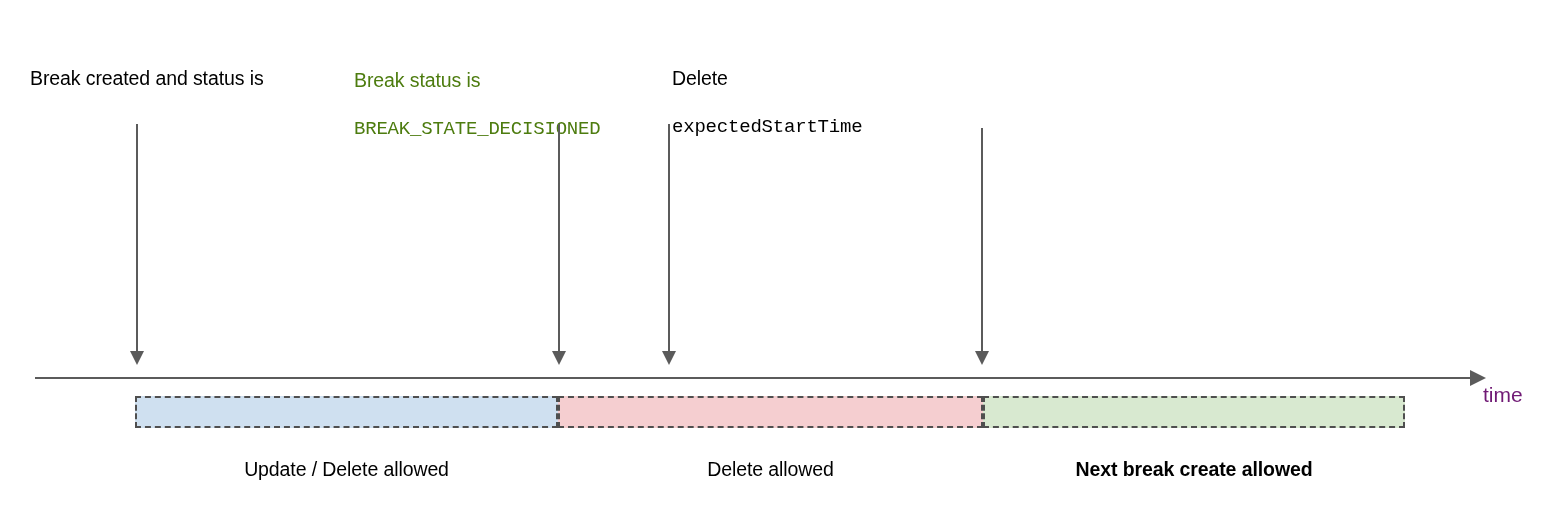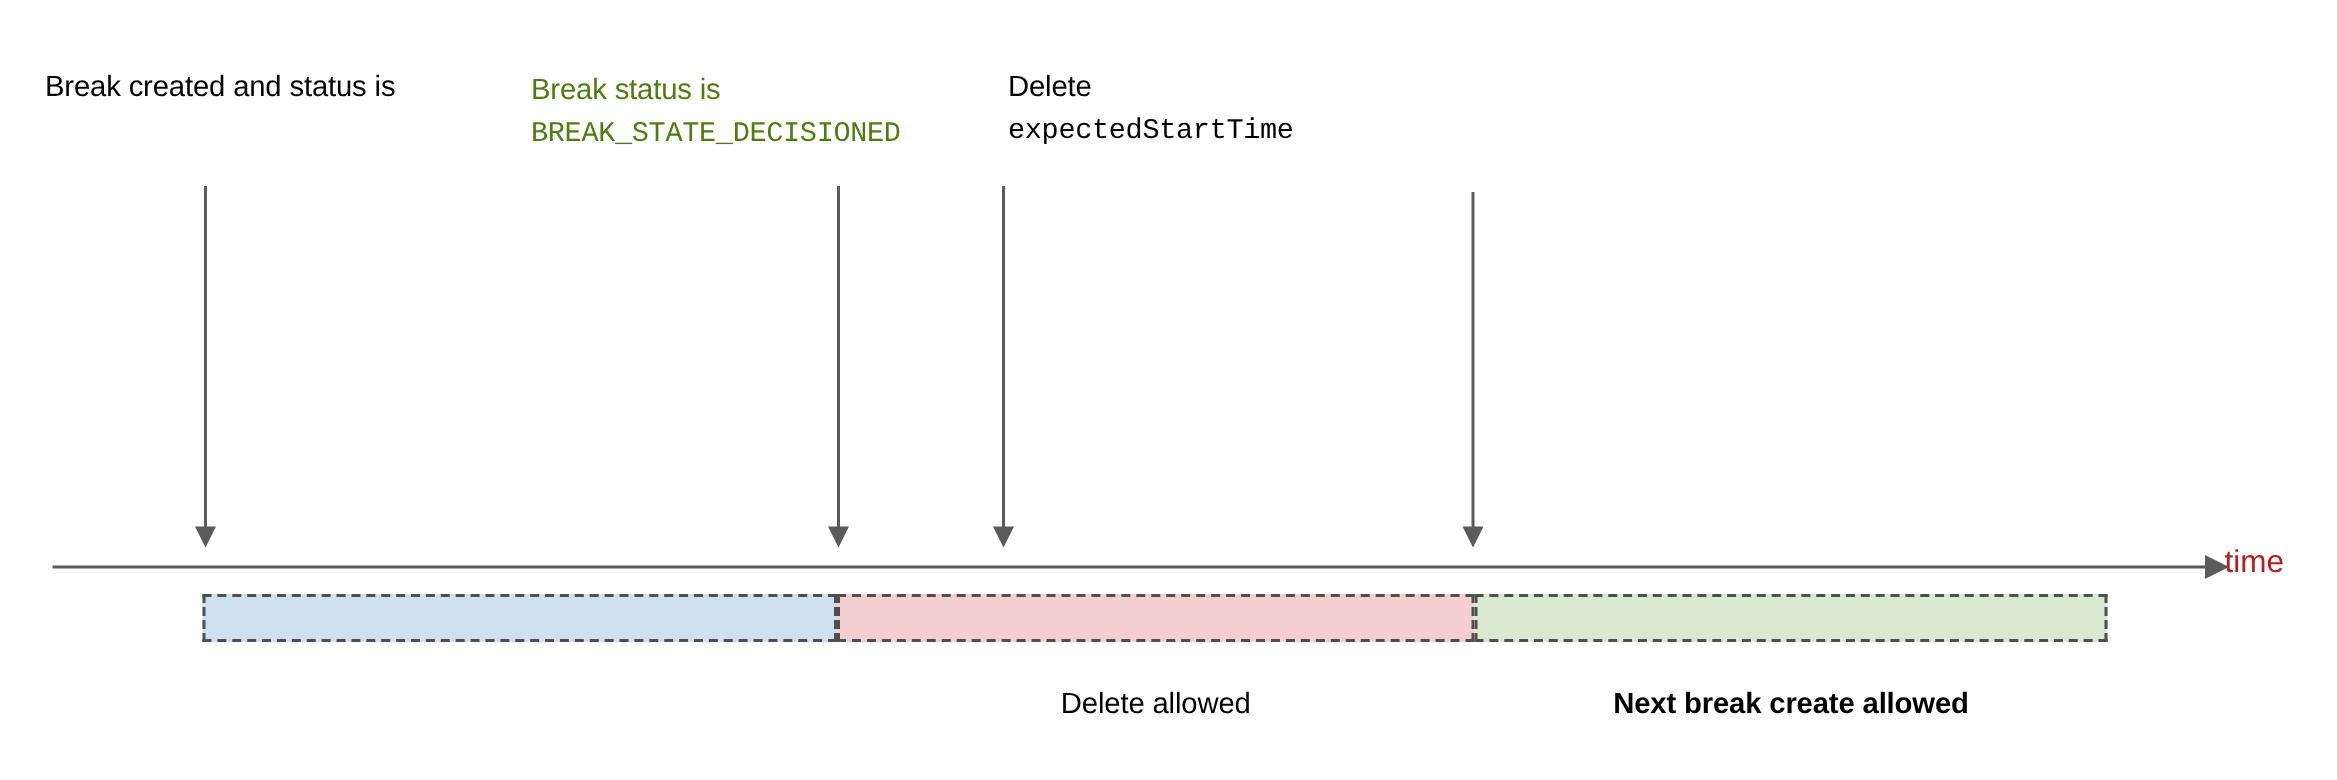--- a/index.html
+++ b/index.html
@@ -29,21 +29,21 @@
   }
   .annot .sans {
     font-family: "Liberation Sans", sans-serif;
     letter-spacing: -0.1px;
   }
   .annot .mono {
     font-family: "Liberation Mono", "DejaVu Sans Mono", monospace;
     font-size: 19px;
     letter-spacing: -0.2px;
   }
-  .annot-line { display: block; }
+  .annot-line { display: block; margin-top: 20px; }
 
   
   .event-arrow {
     position: absolute;
     width: 14px;
   }
   .event-arrow .shaft {
     position: absolute;
     left: 6px;
     top: 0;
@@ -134,22 +134,23 @@
     <div class="shaft" style="background: rgb(91, 91, 91);"></div>
     <div class="head" style="border-top-color: rgb(91, 91, 91);"></div>
   </div>
   <div class="event-arrow" id="arrow-3" style="left: 975px; top: 128px; height: 237px;">
     <div class="shaft" style="background: rgb(91, 91, 91);"></div>
     <div class="head" style="border-top-color: rgb(91, 91, 91);"></div>
   </div>
 
   <div id="timeline-axis" style="left: 35px; top: 377px; width: 1435px; background: rgb(91, 91, 91);"></div>
   <div id="timeline-arrowhead" style="left: 1470px; top: 370px; border-left-color: rgb(91, 91, 91);"></div>
-  <div id="timeline-label" style="left: 1483px; top: 363px; color: #b91c1c;">time</div>
+  <div id="timeline-label" style="left: 1483px; top: 383px; color: #701a75;">time</div>
 
   <div class="phase-bar" id="phase-0" style="left: 135px; width: 423px; background: rgb(207, 224, 240); border-color: rgb(79, 79, 79);"></div>
   <div class="phase-bar" id="phase-1" style="left: 558px; width: 425px; background: rgb(245, 206, 208); border-color: rgb(79, 79, 79);"></div>
   <div class="phase-bar" id="phase-2" style="left: 983px; width: 422px; background: rgb(216, 233, 208); border-color: rgb(79, 79, 79);"></div>
 
+  <div class="caption" id="caption-0" style="left: 135px; width: 423px; color: rgb(0, 0, 0);">Update / Delete allowed</div>
   <div class="caption" id="caption-1" style="left: 558px; width: 425px; color: rgb(0, 0, 0);">Delete allowed</div>
   <div class="caption" id="caption-2" style="left: 983px; width: 422px; color: rgb(0, 0, 0); font-weight: bold;">Next break create allowed</div>
 
 </div>
 
 </body></html>

